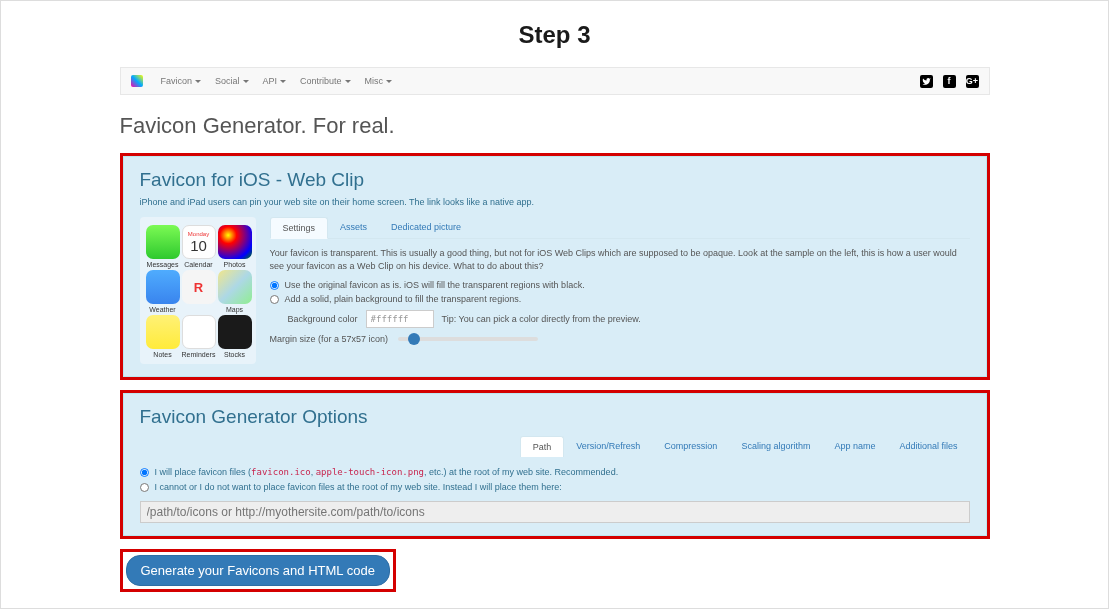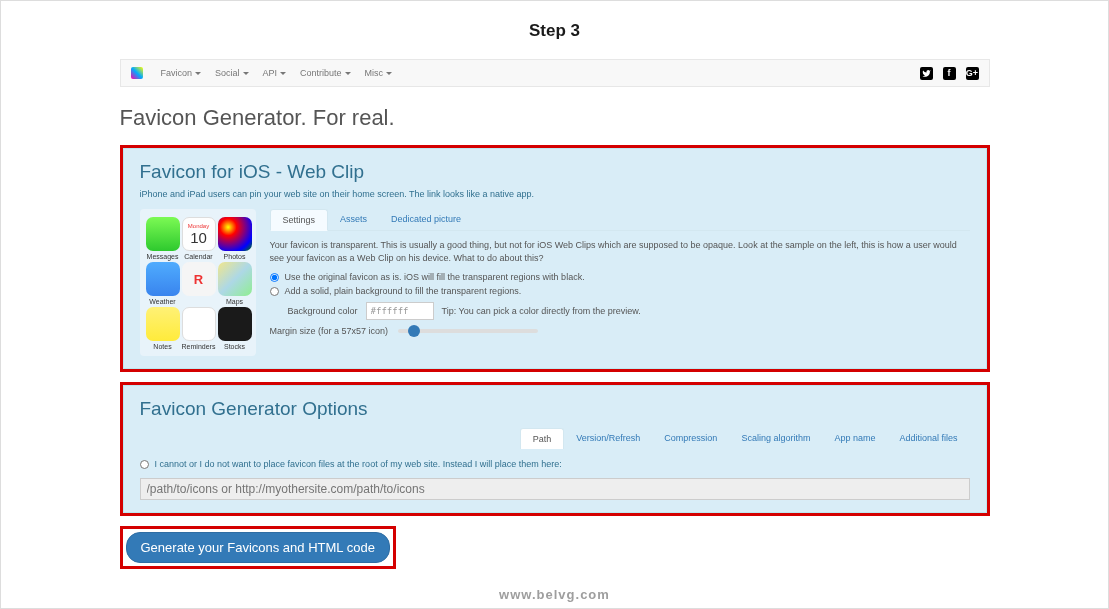--- a/index.html
+++ b/index.html
@@ -1,18 +1,18 @@
 <!DOCTYPE html>
 <html><head>
 <meta charset="utf-8">
 <style>
   * { box-sizing: border-box; margin: 0; padding: 0; }
   body { font-family: 'Helvetica Neue', Arial, sans-serif; background: #fff; color: #333; }
   .outer-frame { border: 1px solid #ddd; width: 1109px; height: 609px; margin: 0 auto; display: flex; flex-direction: column; align-items: center; padding-top: 20px; }
-  .step-title { font-weight: 700; font-size: 17px; color: #1a1a1a; margin-bottom: 18px; }
+  .step-title { font-weight: 700; font-size: 24px; color: #1a1a1a; margin-bottom: 18px; }
   .page { width: 870px; }
   .navbar { background: #f8f8f8; border: 1px solid #e7e7e7; height: 28px; display: flex; align-items: center; padding: 4px 10px; font-size: 9px; color: #777; justify-content: space-between; }
   .nav-left { display: flex; align-items: center; gap: 14px; }
   .nav-logo { width: 12px; height: 12px; background: linear-gradient(45deg,#f0a,#0af,#ff0); border-radius:2px; margin-right:4px; }
   .nav-item { cursor: pointer; display:flex; align-items:center; gap:3px; }
   .caret { width:0; height:0; border-left:3px solid transparent; border-right:3px solid transparent; border-top:3px solid #777; display:inline-block; }
   .nav-right { display: flex; gap: 10px; }
   .social-ico { width:13px; height:13px; background:#000; color:#fff; display:flex; align-items:center; justify-content:center; font-size:9px; font-weight:bold; border-radius:2px; }
   .main-title { font-size: 22px; color:#555; font-weight:400; margin: 18px 0 14px 0; }
   .red-box { border: 3px solid #d40000; margin-bottom: 10px; }
@@ -191,20 +191,26 @@
         <div class="panel-heading">Favicon Generator Options</div>
         <div class="opts-tabs">
           <div class="opts-tab active">Path</div>
           <div class="opts-tab">Version/Refresh</div>
           <div class="opts-tab">Compression</div>
           <div class="opts-tab">Scaling algorithm</div>
           <div class="opts-tab">App name</div>
           <div class="opts-tab">Additional files</div>
         </div>
         <div class="opt-radio-row">
+          <input type="radio" class="radio" checked="" style="">
+          <span>
+            <span>I will place favicon files (</span><span class="code-inline">favicon.ico</span><span>, </span><span class="code-inline">apple-touch-icon.png</span><span>, etc.) at the root of my web site. Recommended.</span>
+          </span>
+        </div>
+        <div class="opt-radio-row">
           <input type="radio" class="radio" style="">
           <span>I cannot or I do not want to place favicon files at the root of my web site. Instead I will place them here:</span>
         </div>
         <input class="path-input" disabled="" placeholder="/path/to/icons or http://myothersite.com/path/to/icons" style="">
       </div>
     </div>
 
     <div class="gen-wrap">
       <button class="gen-btn">Generate your Favicons and HTML code</button>
     </div>

